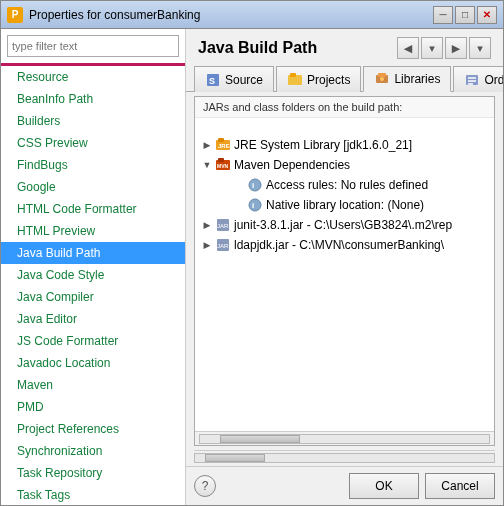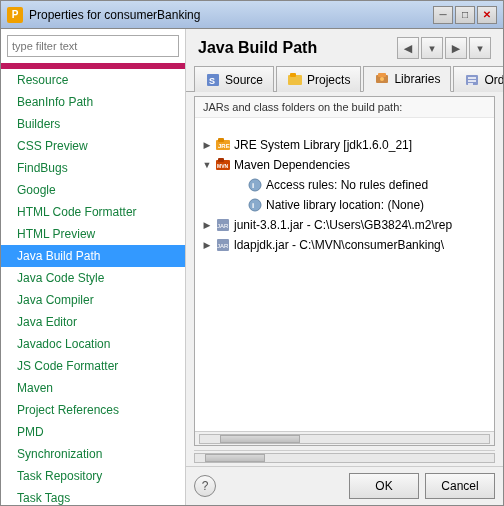--- a/index.html
+++ b/index.html
@@ -83,21 +83,21 @@
       width: 185px;
       background: #fff;
       border-right: 1px solid #ccc;
       display: flex;
       flex-direction: column;
       flex-shrink: 0;
     }
 
     .filter-box {
       padding: 6px;
-      border-bottom: 6px solid #be185d;
+      border-bottom: 3px solid #be185d;
     }
 
     .filter-input {
       width: 100%;
       height: 22px;
       border: 1px solid #aaa;
       padding: 2px 4px;
       font-size: 11px;
       color: #888;
       background: #fff;
@@ -330,25 +330,25 @@
         <div class="sidebar-item">Builders</div>
         <div class="sidebar-item">CSS Preview</div>
         <div class="sidebar-item">FindBugs</div>
         <div class="sidebar-item">Google</div>
         <div class="sidebar-item">HTML Code Formatter</div>
         <div class="sidebar-item">HTML Preview</div>
         <div class="sidebar-item selected">Java Build Path</div>
         <div class="sidebar-item">Java Code Style</div>
         <div class="sidebar-item">Java Compiler</div>
         <div class="sidebar-item">Java Editor</div>
+        <div class="sidebar-item">JS Code Formatter</div>
         <div class="sidebar-item">Javadoc Location</div>
-        <div class="sidebar-item">JS Code Formatter</div>
         <div class="sidebar-item">Maven</div>
+        <div class="sidebar-item">PMD</div>
         <div class="sidebar-item">Project References</div>
-        <div class="sidebar-item">PMD</div>
         <div class="sidebar-item">Synchronization</div>
         <div class="sidebar-item">Task Repository</div>
         <div class="sidebar-item">Task Tags</div>
       </div>
     </div>
 
     <div class="main-panel">
       <div class="main-header">
         <span class="main-title">Java Build Path</span>
         <div class="toolbar-buttons">

